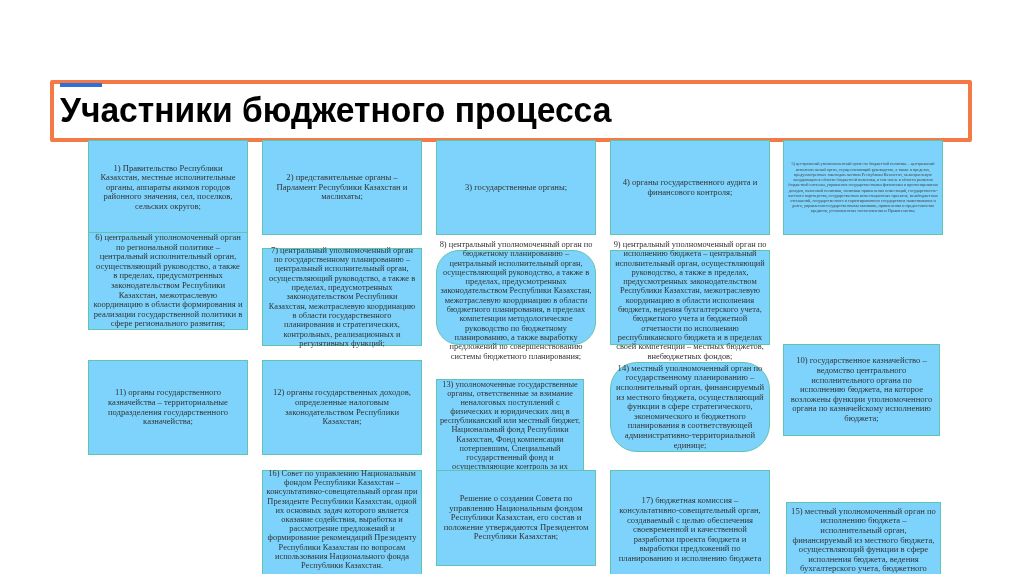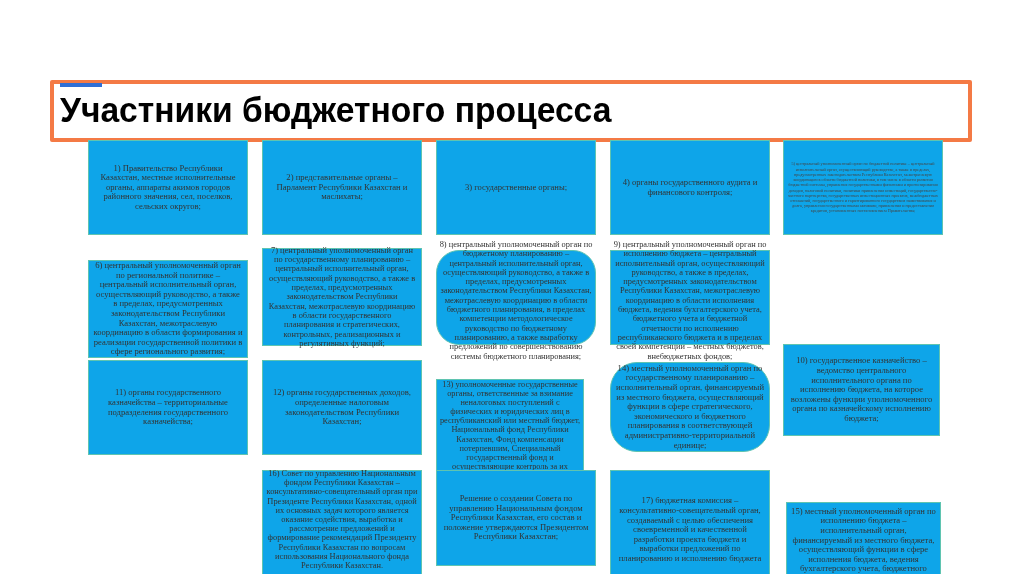--- a/index.html
+++ b/index.html
@@ -18,21 +18,21 @@
       background: #2f6fd6;
     }
     .title {
       position: absolute; left: 60px; top: 90px;
       font-family: "Liberation Sans", sans-serif; font-weight: bold;
       font-size: 35px; color: #000; letter-spacing: 0px; line-height: 40px;
       transform: scaleX(0.96); transform-origin: left center;
     }
     .box {
       position: absolute; box-sizing: border-box;
-      border: 1.5px solid #5fc4b0; background: #0ea5e9;
+      border: 1.5px solid #5fc4b0; background: #7dd3fc;
       display: flex; align-items: center; justify-content: center;
       text-align: center; color: #333; padding: 2px 4px;
       font-size: 8.6px; line-height: 9.6px;
     }
     .box.tiny { font-size: 4.2px; line-height: 5.2px; color: #444; }
     .box .txt { display: block; }
     .box.spill .txt { position: absolute; left: 2px; right: 2px; text-align: center; }
   </style>
 </head>
 <body>
@@ -50,21 +50,21 @@
 <div class="box" style="left:436px;top:140px;width:160px;height:95px;">
   <span class="txt">3) государственные органы;</span>
 </div>
 <div class="box" style="left:610px;top:140px;width:160px;height:95px;">
   <span class="txt">4) органы государственного аудита и финансового контроля;</span>
 </div>
 <div class="box tiny" style="left:783px;top:140px;width:160px;height:95px;">
   <span class="txt">5) центральный уполномоченный орган по бюджетной политике – центральный исполнительный орган, осуществляющий руководство, а также в пределах, предусмотренных законодательством Республики Казахстан, межотраслевую координацию в области бюджетной политики, в том числе в области развития бюджетной системы, управления государственными финансами и прогнозирования доходов, налоговой политики, политики привлечения инвестиций, государственно-частного партнерства, государственных инвестиционных проектов, межбюджетных отношений, государственного и гарантированного государством заимствования и долга, управления государственными активами, привлечения и предоставления кредитов, установленных постановлением Правительства;</span>
 </div>
 
-<div class="box" style="left:88px;top:260px;width:160px;height:98px;">
+<div class="box" style="left:88px;top:232px;width:160px;height:98px;">
   <span class="txt">6) центральный уполномоченный орган по региональной политике – центральный исполнительный орган, осуществляющий руководство, а также в пределах, предусмотренных законодательством Республики Казахстан, межотраслевую координацию в области формирования и реализации государственной политики в сфере регионального развития;</span>
 </div>
 <div class="box" style="left:262px;top:248px;width:160px;height:98px;">
   <span class="txt" style="font-size:8.4px;line-height:9.3px;">7) центральный уполномоченный орган по государственному планированию – центральный исполнительный орган, осуществляющий руководство, а также в пределах, предусмотренных законодательством Республики Казахстан, межотраслевую координацию в области государственного планирования и стратегических, контрольных, реализационных и регулятивных функций;</span>
 </div>
 <div class="box spill" style="left:436px;top:250px;width:160px;height:95px;border-radius:23px;">
   <span class="txt" style="top:-11px;font-size:8.4px;line-height:9.3px;">8) центральный уполномоченный орган по бюджетному планированию – центральный исполнительный орган, осуществляющий руководство, а также в пределах, предусмотренных законодательством Республики Казахстан, межотраслевую координацию в области бюджетного планирования, в пределах компетенции методологическое руководство по бюджетному планированию, а также выработку предложений по совершенствованию системы бюджетного планирования;</span>
 </div>
 <div class="box spill" style="left:610px;top:250px;width:160px;height:95px;">
   <span class="txt" style="top:-11px;font-size:8.4px;line-height:9.3px;">9) центральный уполномоченный орган по исполнению бюджета – центральный исполнительный орган, осуществляющий руководство, а также в пределах, предусмотренных законодательством Республики Казахстан, межотраслевую координацию в области исполнения бюджета, ведения бухгалтерского учета, бюджетного учета и бюджетной отчетности по исполнению республиканского бюджета и в пределах своей компетенции – местных бюджетов, внебюджетных фондов;</span>

